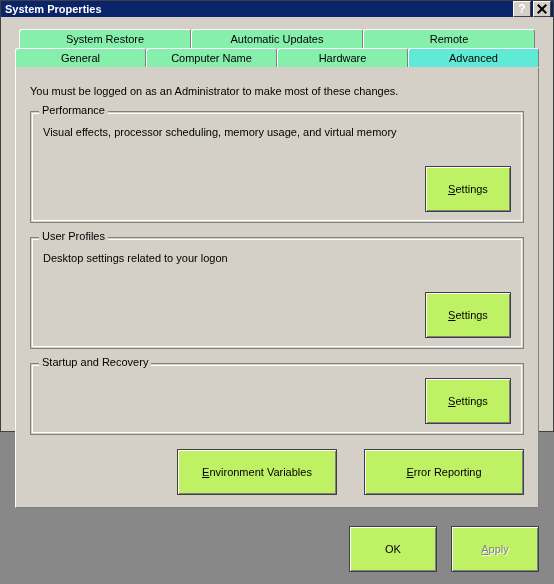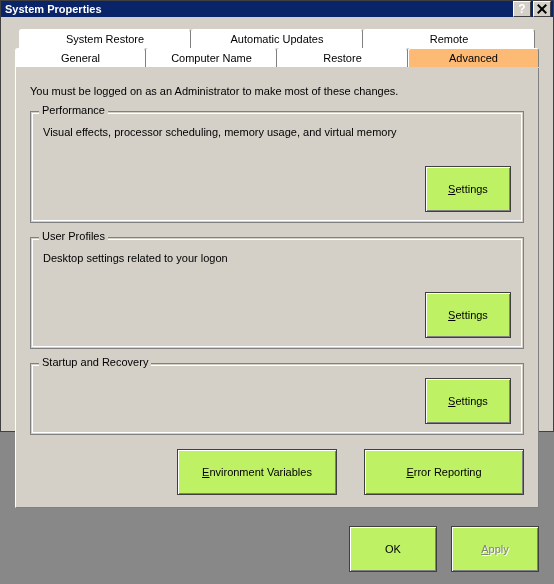--- a/index.html
+++ b/index.html
@@ -66,32 +66,32 @@
 }
 .tabrow {
   display: flex;
   position: relative;
 }
 .tabrow1 { margin-left: 4px; margin-right: 4px; }
 .tab {
   flex: 1;
   text-align: center;
   padding: 3px 8px;
-  background: #ffffff;
+  background: #86efac;
   border-top: 1px solid #fff;
   border-left: 1px solid #fff;
   border-right: 1px solid #808080;
   border-bottom: none;
   border-radius: 3px 3px 0 0;
   font-size: 11px;
   cursor: pointer;
   position: relative;
 }
 .tab.active {
-  background: #fdba74;
+  background: #5eead4;
   z-index: 3;
   box-shadow: 0 1px 0 #d4d0c8;
 }
 .tabrow2 { position: relative; z-index: 2; }
 .tabpanel {
   border: 1px solid #fff;
   border-right-color: #808080;
   border-bottom-color: #808080;
   border-top: none;
   padding: 18px 14px 12px 14px;
@@ -193,21 +193,21 @@
   <div class="content">
     <div class="tabs">
       <div class="tabrow tabrow1">
         <div class="tab">System Restore</div>
         <div class="tab">Automatic Updates</div>
         <div class="tab">Remote</div>
       </div>
       <div class="tabrow tabrow2">
         <div class="tab">General</div>
         <div class="tab">Computer Name</div>
-        <div class="tab">Restore</div>
+        <div class="tab">Hardware</div>
         <div class="tab active">Advanced</div>
       </div>
     </div>
 
     <div class="tabpanel">
       <div class="intro">You must be logged on as an Administrator to make most of these changes.</div>
 
       <div class="groupbox">
         <div class="groupbox-title">Performance</div>
         <div class="groupbox-desc">Visual effects, processor scheduling, memory usage, and virtual memory</div>

